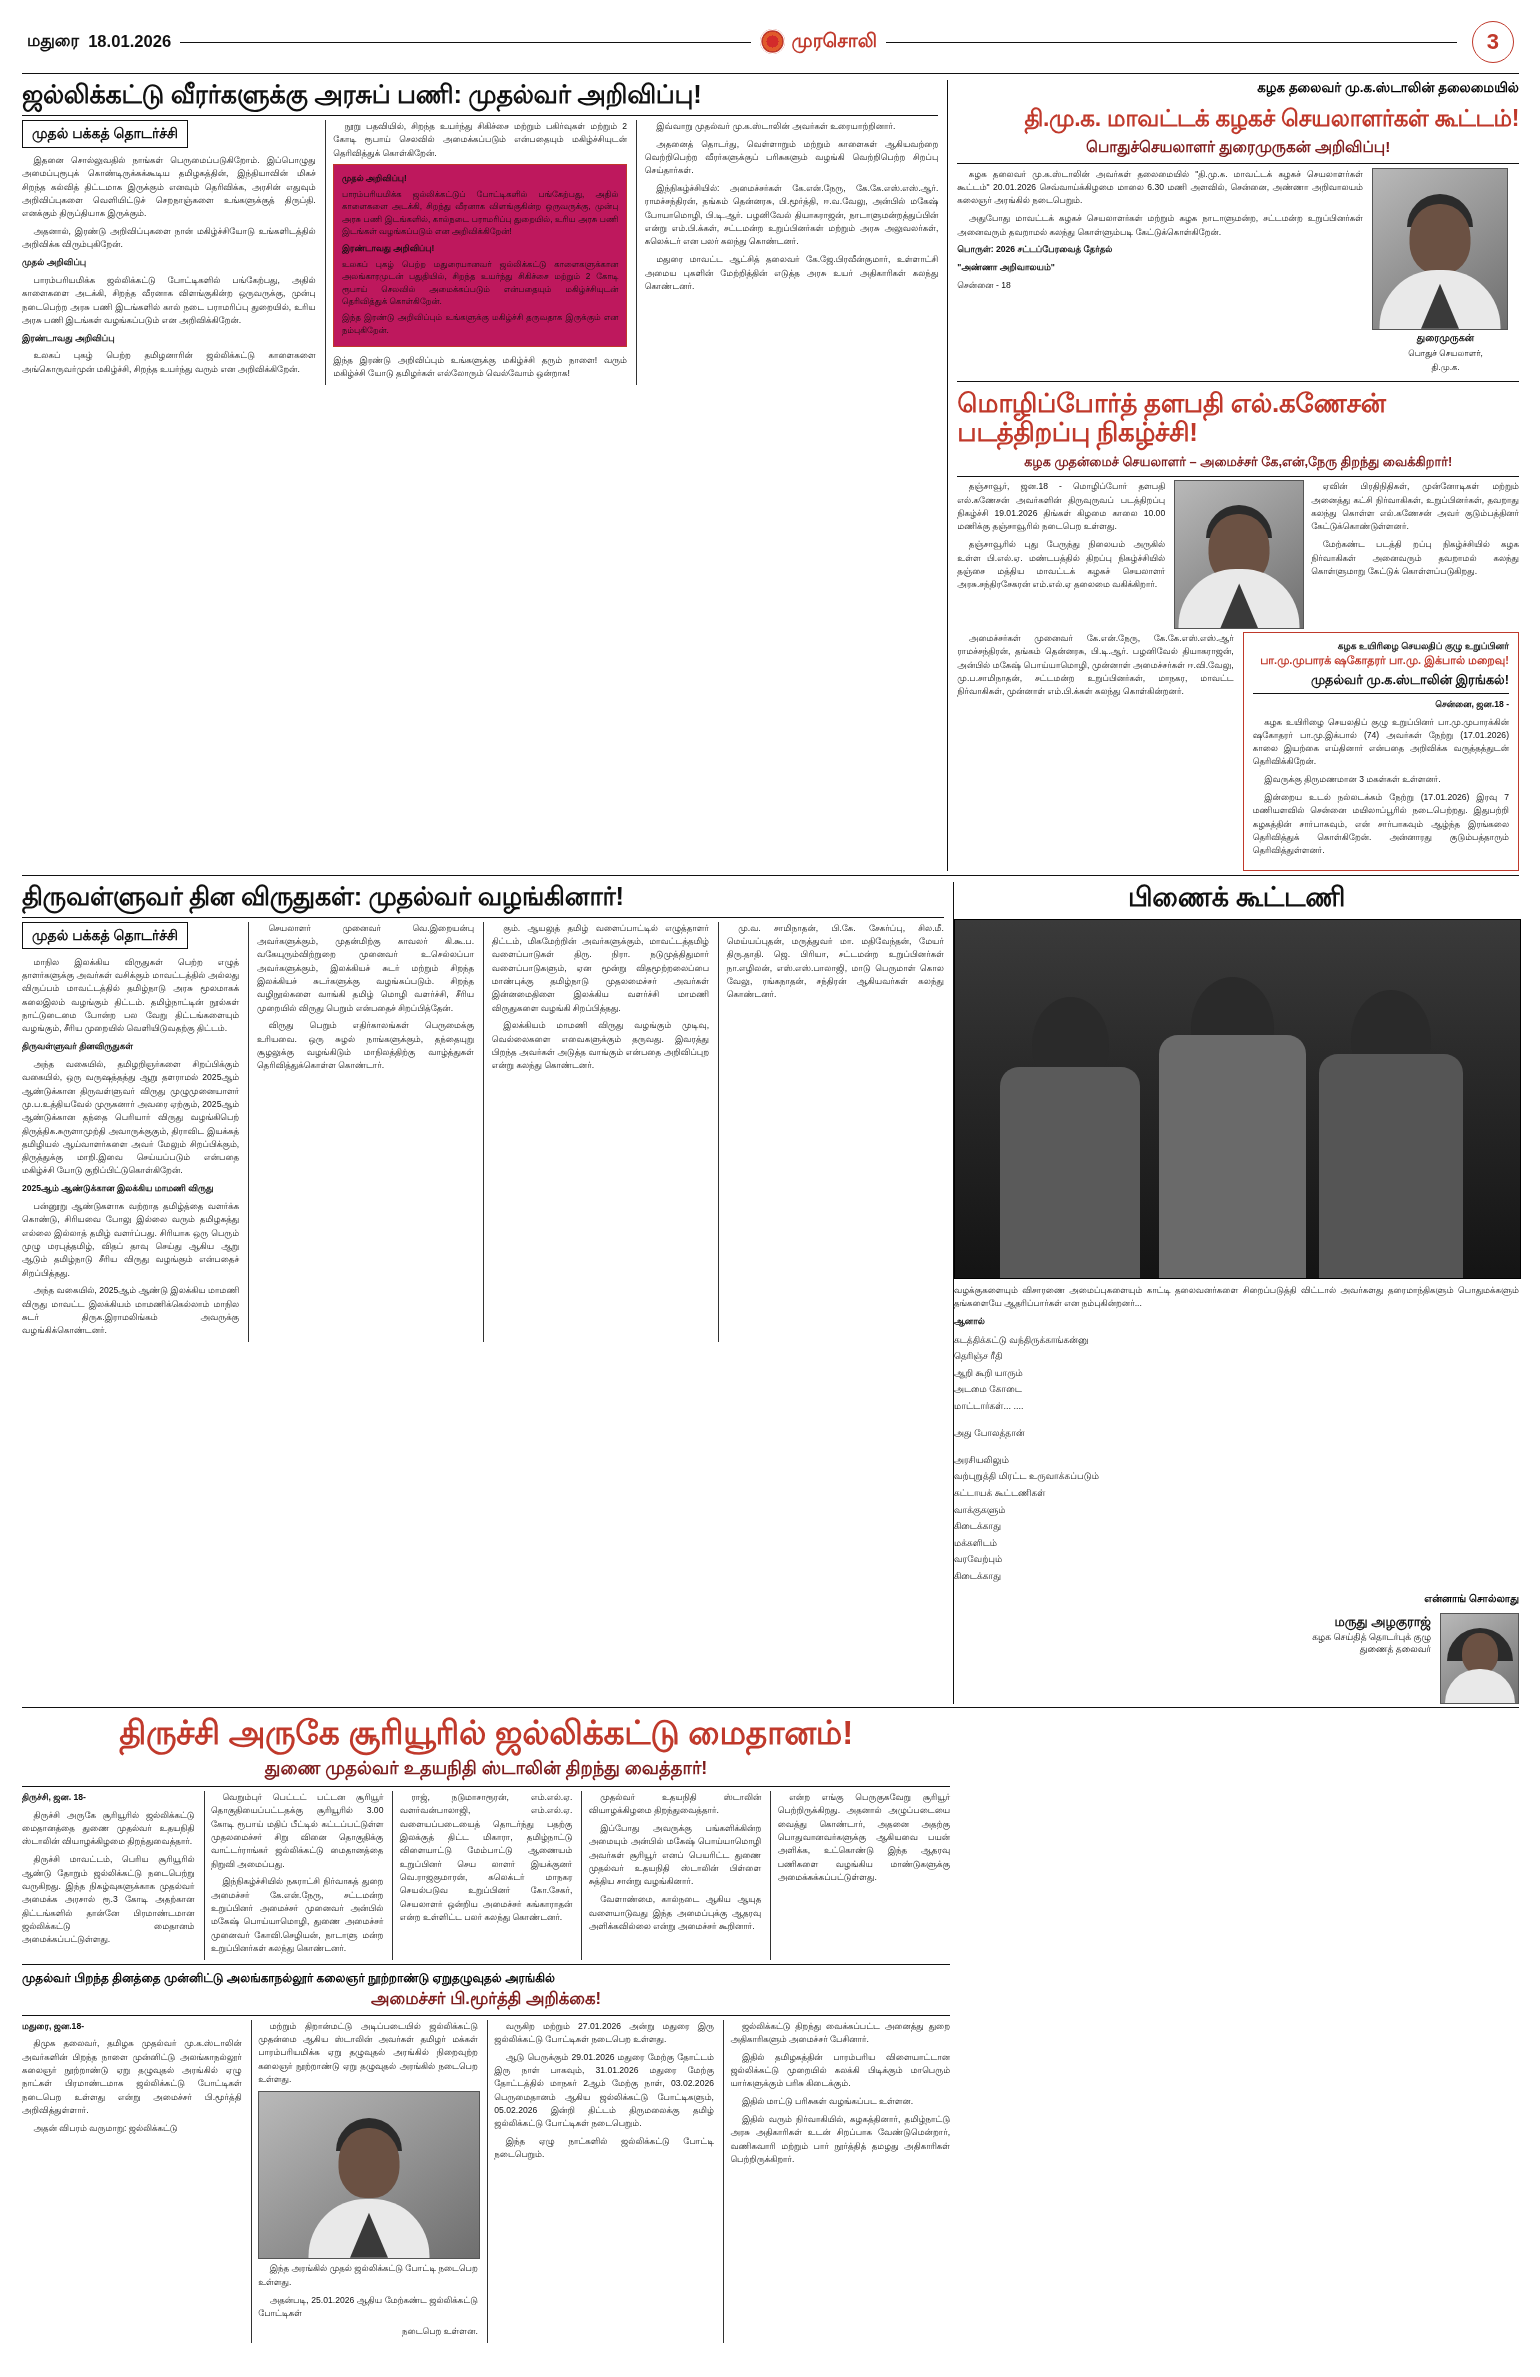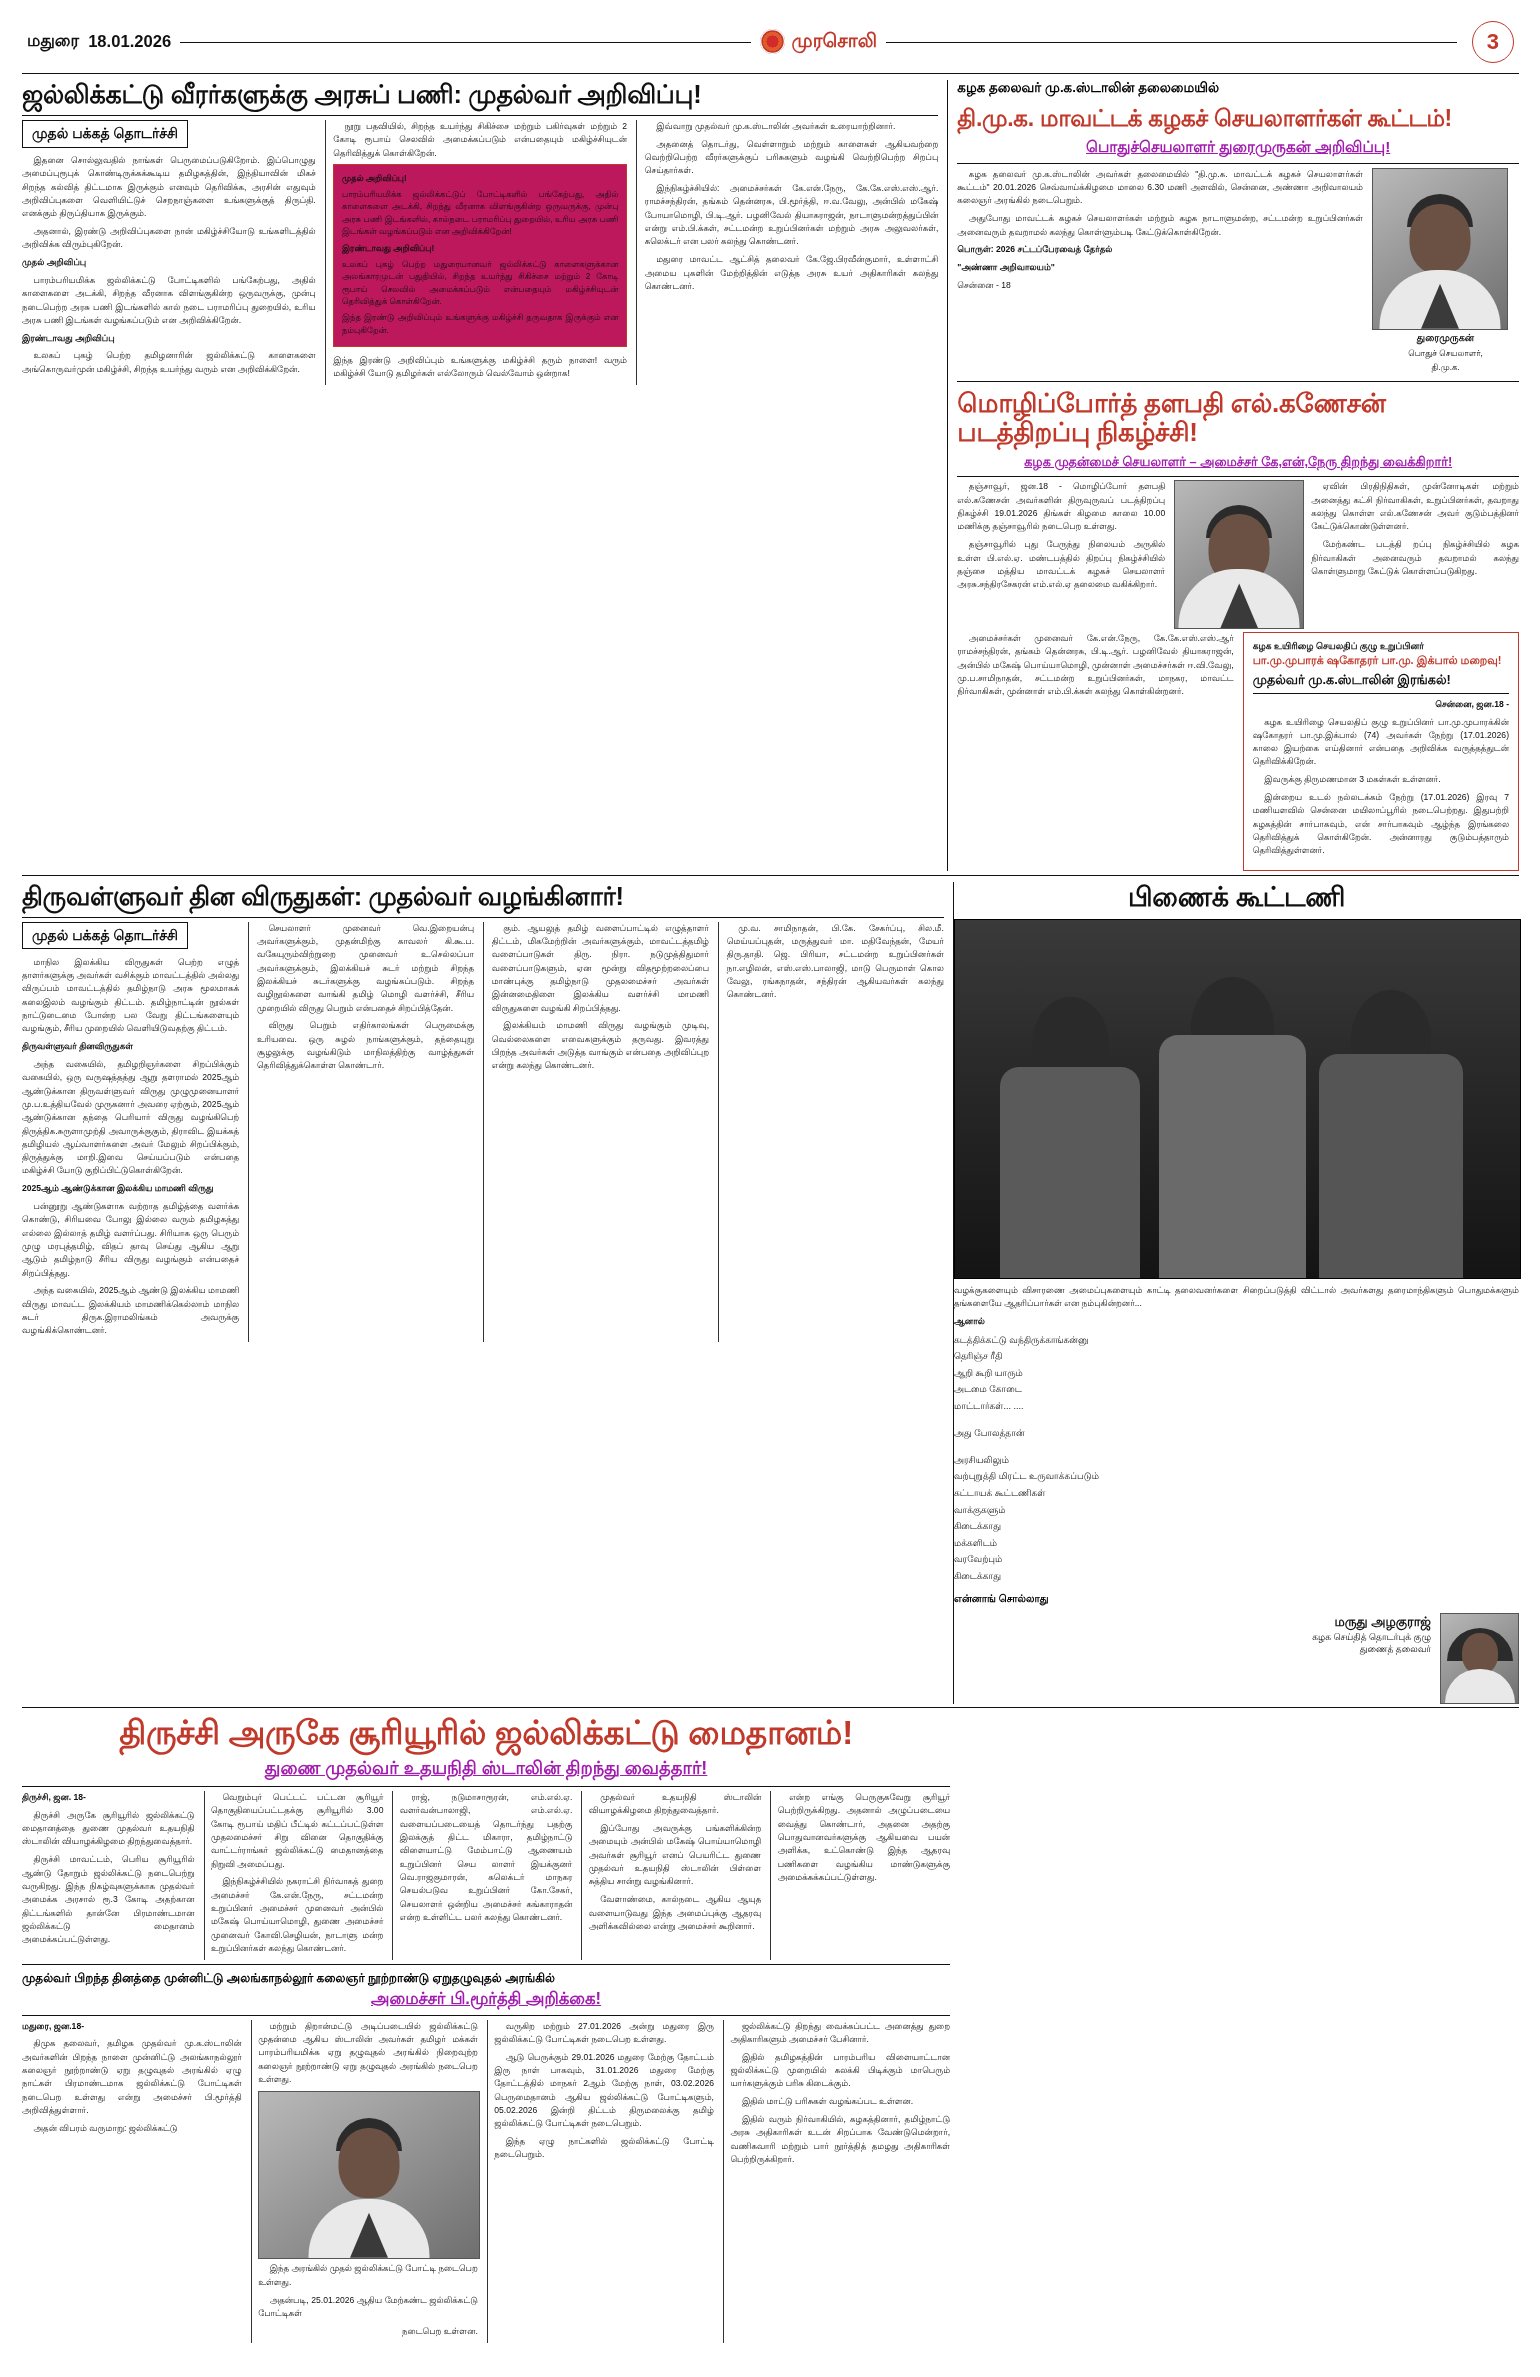--- a/index.html
+++ b/index.html
@@ -32,26 +32,26 @@
   .cols{display:flex;gap:9px;}
   .col{flex:1;}
   .vline{border-left:0.6px solid #333;}
   p.t{font-size:8.6px;line-height:1.55;text-align:justify;margin:0 0 4.5px 0;color:#111;}
   p.t:first-letter{}
   .lead{text-indent:11.5px;}
   .headline{
     font-size:25.5px;font-weight:bold;color:#111;letter-spacing:-0.3px;line-height:1.12;margin:0 0 6.4px 0;
   }
   .headline.red{color:#c0392b;}
-  .subhead{font-size:15.3px;font-weight:bold;color:#a21caf;text-align:center;margin:2.6px 0 6.4px 0;line-height:1.2;text-decoration:underline;}
+  .subhead{font-size:15.3px;font-weight:bold;color:#7f1d1d;text-align:center;margin:2.6px 0 6.4px 0;line-height:1.2;}
   .kicker{
     display:inline-block;border:1.3px solid #111;padding:3.8px 9px;font-size:14px;font-weight:bold;
     color:#111;margin:0 0 6.4px 0;background:#fff;
   }
-  .center{text-align:left;}
+  .center{text-align:right;}
   .bold{font-weight:bold;}
 
   
   .boxed{border:1.3px solid #c0392b;background:#be185d;padding:6.4px 7.7px;margin:3.8px 0 6.4px 0;}
   .boxed p{font-size:8.3px;line-height:1.5;margin:0 0 3.8px 0;text-align:justify;color:#111;}
   .framebox-red{border:1.3px solid #c0392b;padding:7.7px 9px;}
 
   
   .photo{
     background:linear-gradient(145deg,#b9b9b9,#6f6f6f);border:0.6px solid #555;position:relative;overflow:hidden;

